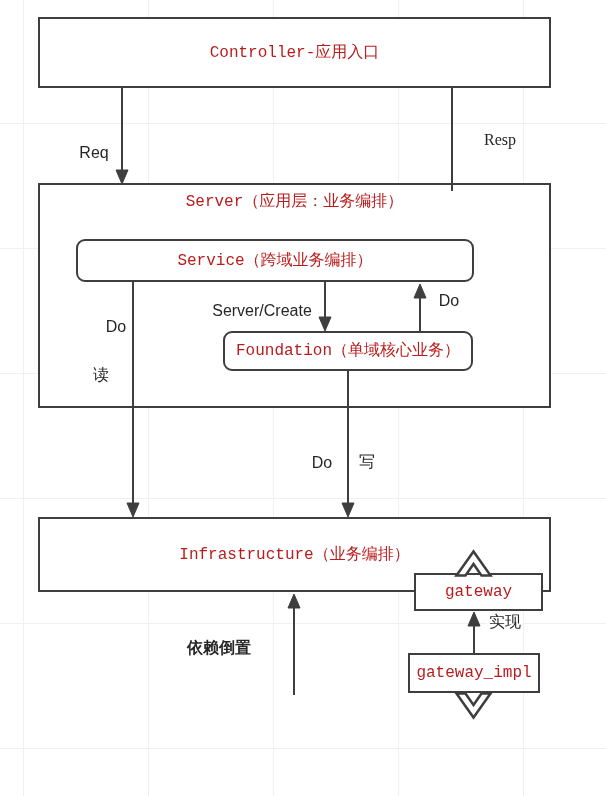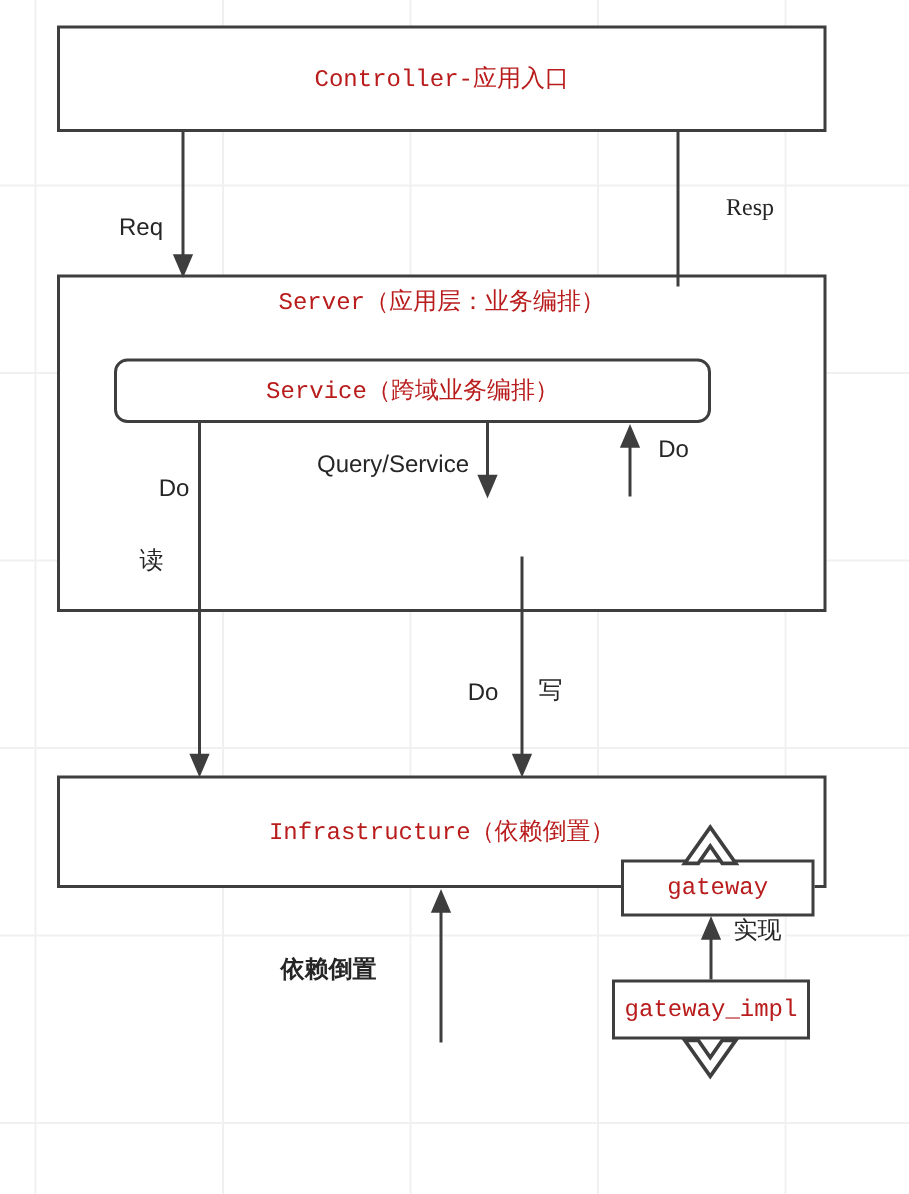--- a/index.html
+++ b/index.html
@@ -84,23 +84,26 @@
   </div>
 
   <div class="node container-node" id="server">
     <span class="node-title">Server（应用层：业务编排）</span>
   </div>
 
   <div class="node rounded" id="service">
     <span class="node-title">Service（跨域业务编排）</span>
   </div>
 
+  <div class="node rounded" id="foundation">
+    <span class="node-title">Foundation（单域核心业务）</span>
+  </div>
 
   <div class="node" id="infrastructure">
-    <span class="node-title">Infrastructure（依赖倒置）</span>
+    <span class="node-title">Infrastructure（业务编排）</span>
   </div>
 
 
   <div class="node" id="gateway">
     <span class="node-title">gateway</span>
   </div>
 
   <div class="node" id="gateway-impl">
     <span class="node-title">gateway_impl</span>
   </div>
@@ -142,20 +145,20 @@
     </g>
     <g>
       <path class="hollow" d="M 456.5,693.5 L 473.5,717.5 L 490.5,693.5 L 481.5,693.5 L 473.5,705 L 465.5,693.5 Z"></path>
     </g>
   </svg>
 
   <div class="edge-label" id="lbl-req">Req</div>
   <div class="edge-label" id="lbl-resp">Resp</div>
   <div class="edge-label" id="lbl-do-read">Do</div>
   <div class="edge-label" id="lbl-read">读</div>
-  <div class="edge-label" id="lbl-query-create">Query/Service</div>
+  <div class="edge-label" id="lbl-query-create">Server/Create</div>
   <div class="edge-label" id="lbl-do-up">Do</div>
   <div class="edge-label" id="lbl-do-write">Do</div>
   <div class="edge-label" id="lbl-write">写</div>
   <div class="edge-label" id="lbl-dependency">依赖倒置</div>
   <div class="edge-label" id="lbl-implements">实现</div>
 
 </div>
 
 </body></html>

